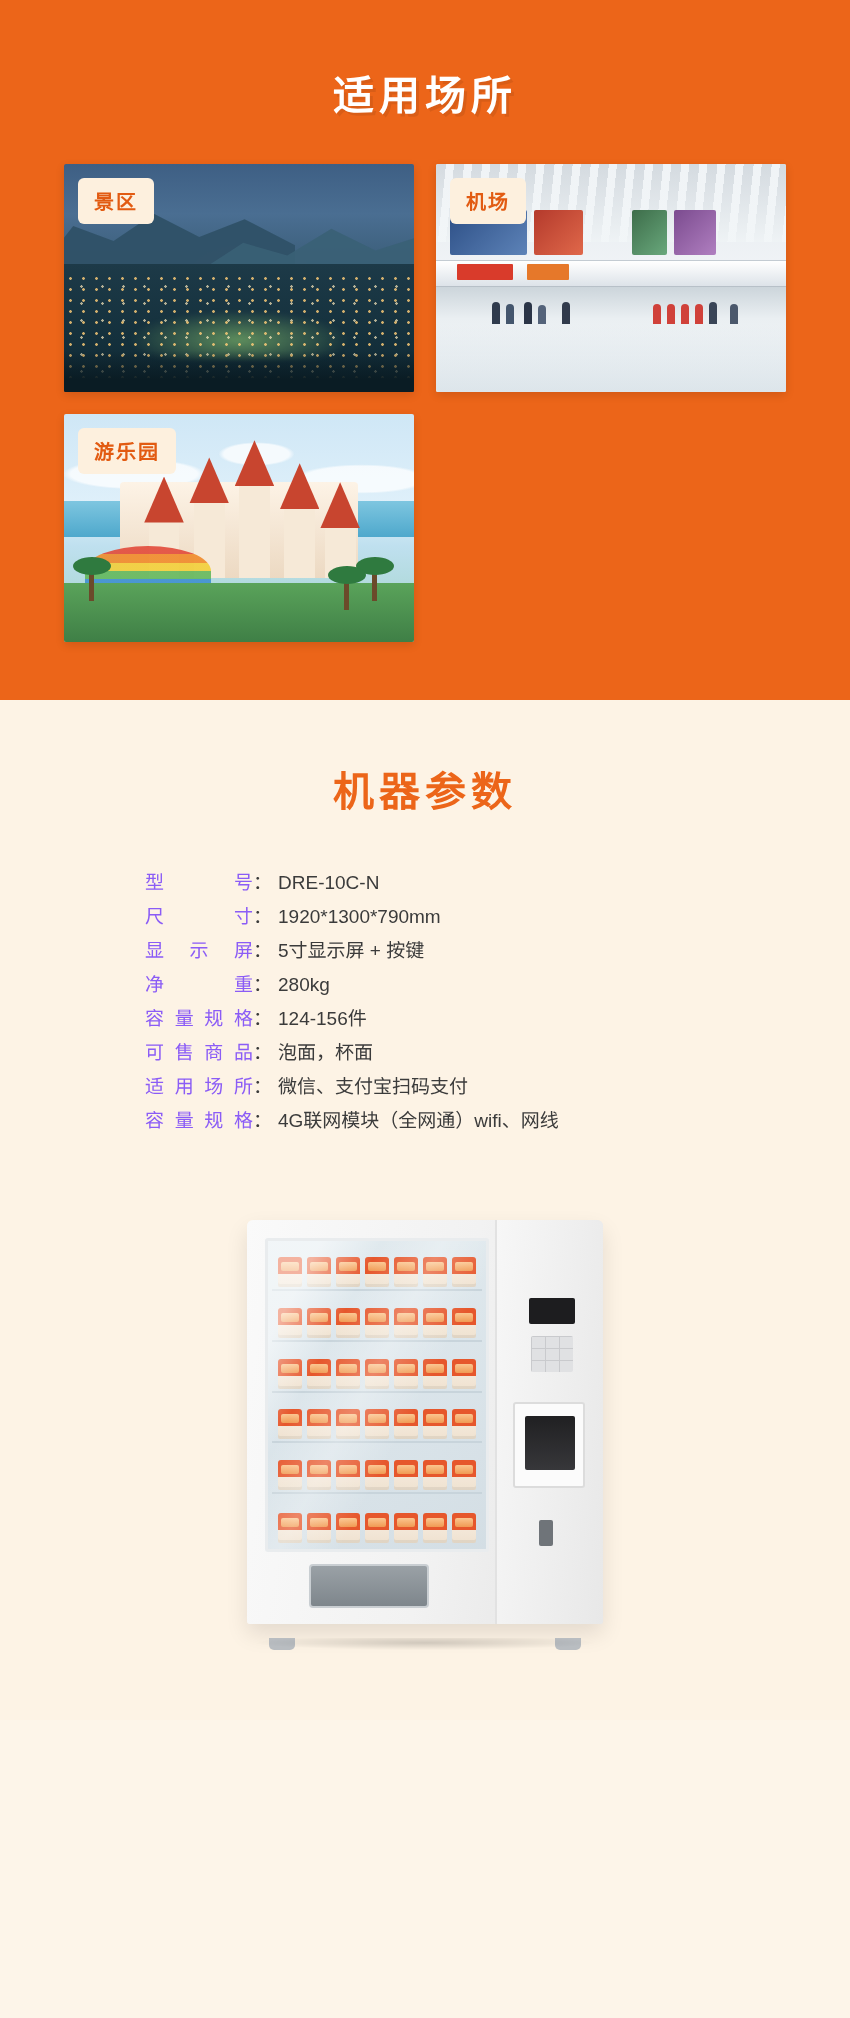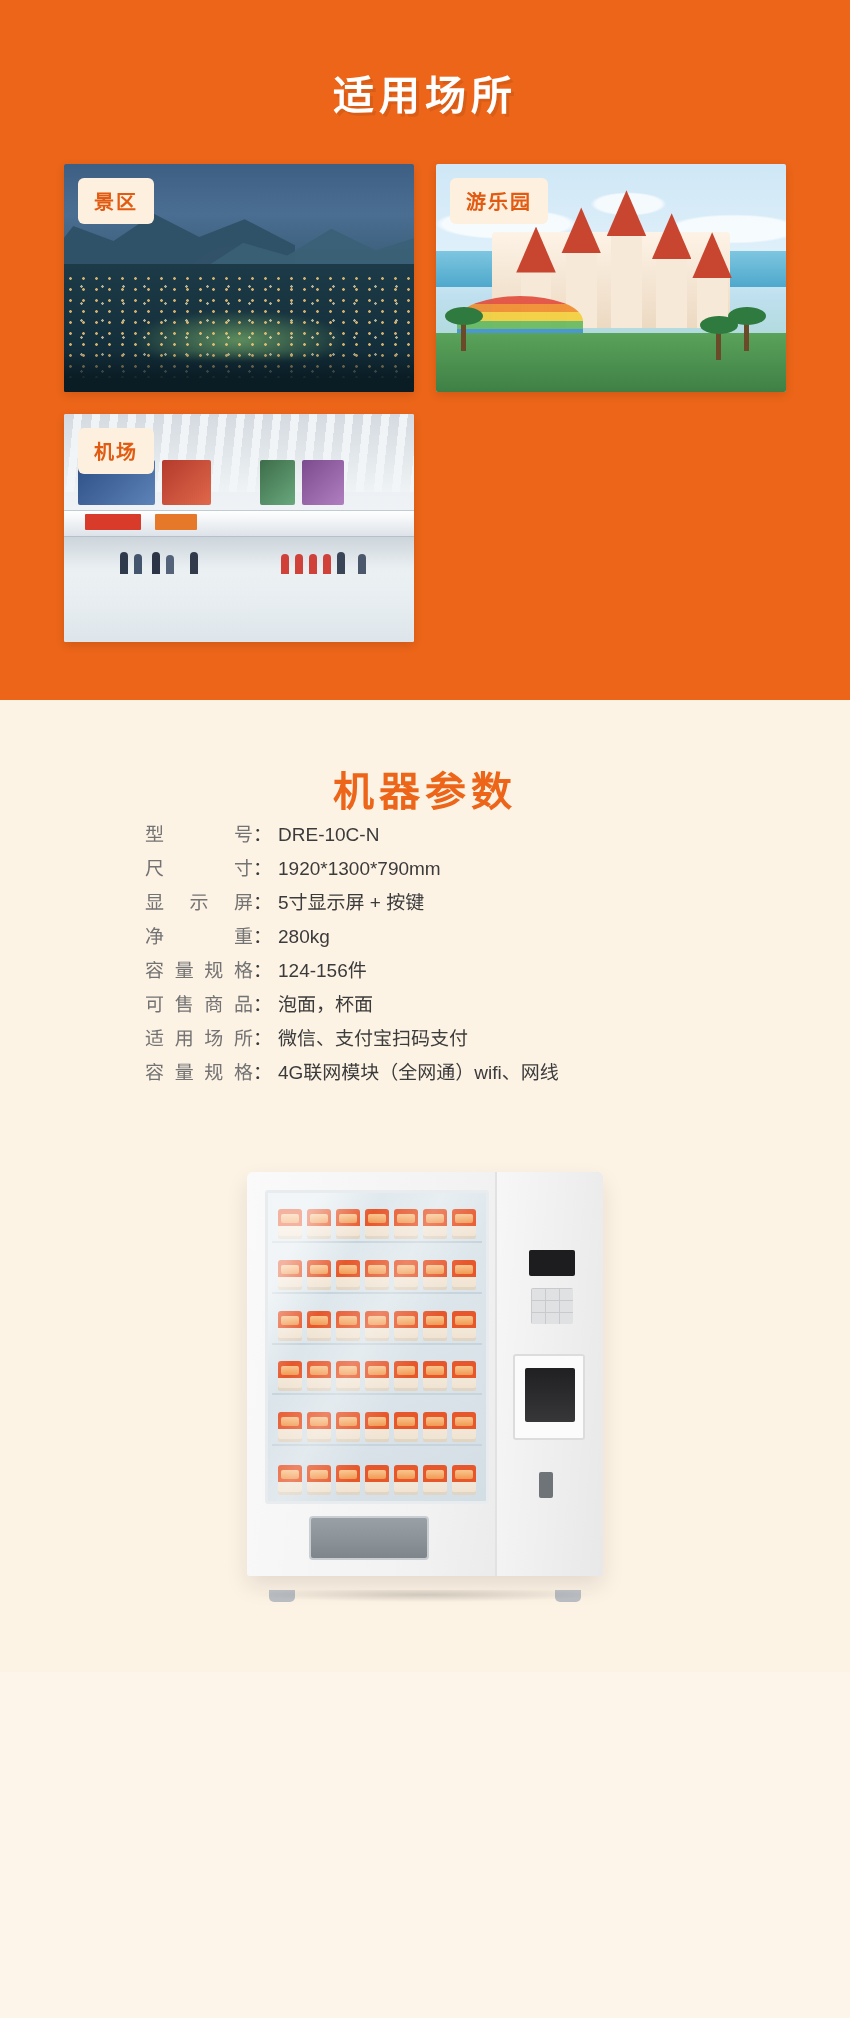--- a/index.html
+++ b/index.html
@@ -241,33 +241,34 @@
   .section-specs {
     background: #fdf3e5;
     padding: 58px 0 40px 0;
   }
   .specs-title {
     text-align: center;
     color: #ec6519;
     font-size: 41px;
     font-weight: bold;
     letter-spacing: 5px;
+    margin-bottom: 48px;
   }
   .spec-list {
     width: 560px;
     margin: 0 auto;
     color: #3b3b3b;
     font-size: 19px;
     line-height: 34px;
   }
   .spec-row { display: flex; align-items: baseline; }
   .spec-key {
     width: 108px;
     flex: none;
-    color: #737373;
+    color: #8b5cf6;
     text-align: justify;
     text-align-last: justify;
   }
   .spec-colon { margin: 0 6px 0 0; }
   .spec-val { color: #3b3b3b; }
 
   
   .machine-wrap {
     width: 850px;
     padding: 42px 0 70px 0;
@@ -371,40 +372,20 @@
           <div class="ridge1"></div>
             <div class="ridge2"></div>
           <div class="valley"></div>
             <div class="glowfield"></div>
           <div class="lights"></div>
             <div class="treeline"></div>
         </div>
         <span class="scene-badge">景区</span>
       </div>
 
-
-      <div class="scene-card">
-        <div class="scene-art art-park">
-          <div class="sky-cloud"></div>
-          <div class="sea"></div>
-          <div class="castle">
-            <div class="tower t1"></div>
-              <div class="tower t2"></div>
-              <div class="tower t3"></div>
-            <div class="tower t4"></div>
-              <div class="tower t5"></div>
-          </div>
-          <div class="rainbow"></div>
-          <div class="ground"></div>
-          <div class="palm pl1"></div>
-            <div class="palm pl2"></div>
-            <div class="palm pl3"></div>
-        </div>
-        <span class="scene-badge">游乐园</span>
-      </div>
 
       <div class="scene-card">
         <div class="scene-art art-airport">
           <div class="roof"></div>
             <div class="roof-shade"></div>
           <div class="screen s1"></div>
             <div class="screen s2"></div>
           <div class="screen s3"></div>
             <div class="screen s4"></div>
           <div class="counter"></div>
@@ -420,20 +401,40 @@
           <div class="crowd c7"></div>
             <div class="crowd c8"></div>
             <div class="crowd c9"></div>
           <div class="crowd c10"></div>
             <div class="crowd c11"></div>
           <div class="shine"></div>
         </div>
         <span class="scene-badge">机场</span>
       </div>
 
+      <div class="scene-card">
+        <div class="scene-art art-park">
+          <div class="sky-cloud"></div>
+          <div class="sea"></div>
+          <div class="castle">
+            <div class="tower t1"></div>
+              <div class="tower t2"></div>
+              <div class="tower t3"></div>
+            <div class="tower t4"></div>
+              <div class="tower t5"></div>
+          </div>
+          <div class="rainbow"></div>
+          <div class="ground"></div>
+          <div class="palm pl1"></div>
+            <div class="palm pl2"></div>
+            <div class="palm pl3"></div>
+        </div>
+        <span class="scene-badge">游乐园</span>
+      </div>
+
     </div>
   </section>
 
   <section class="section-specs">
     <h2 class="specs-title">机器参数</h2>
 
     <div class="spec-list">
 
       <div class="spec-row">
         <span class="spec-key">型号</span>

